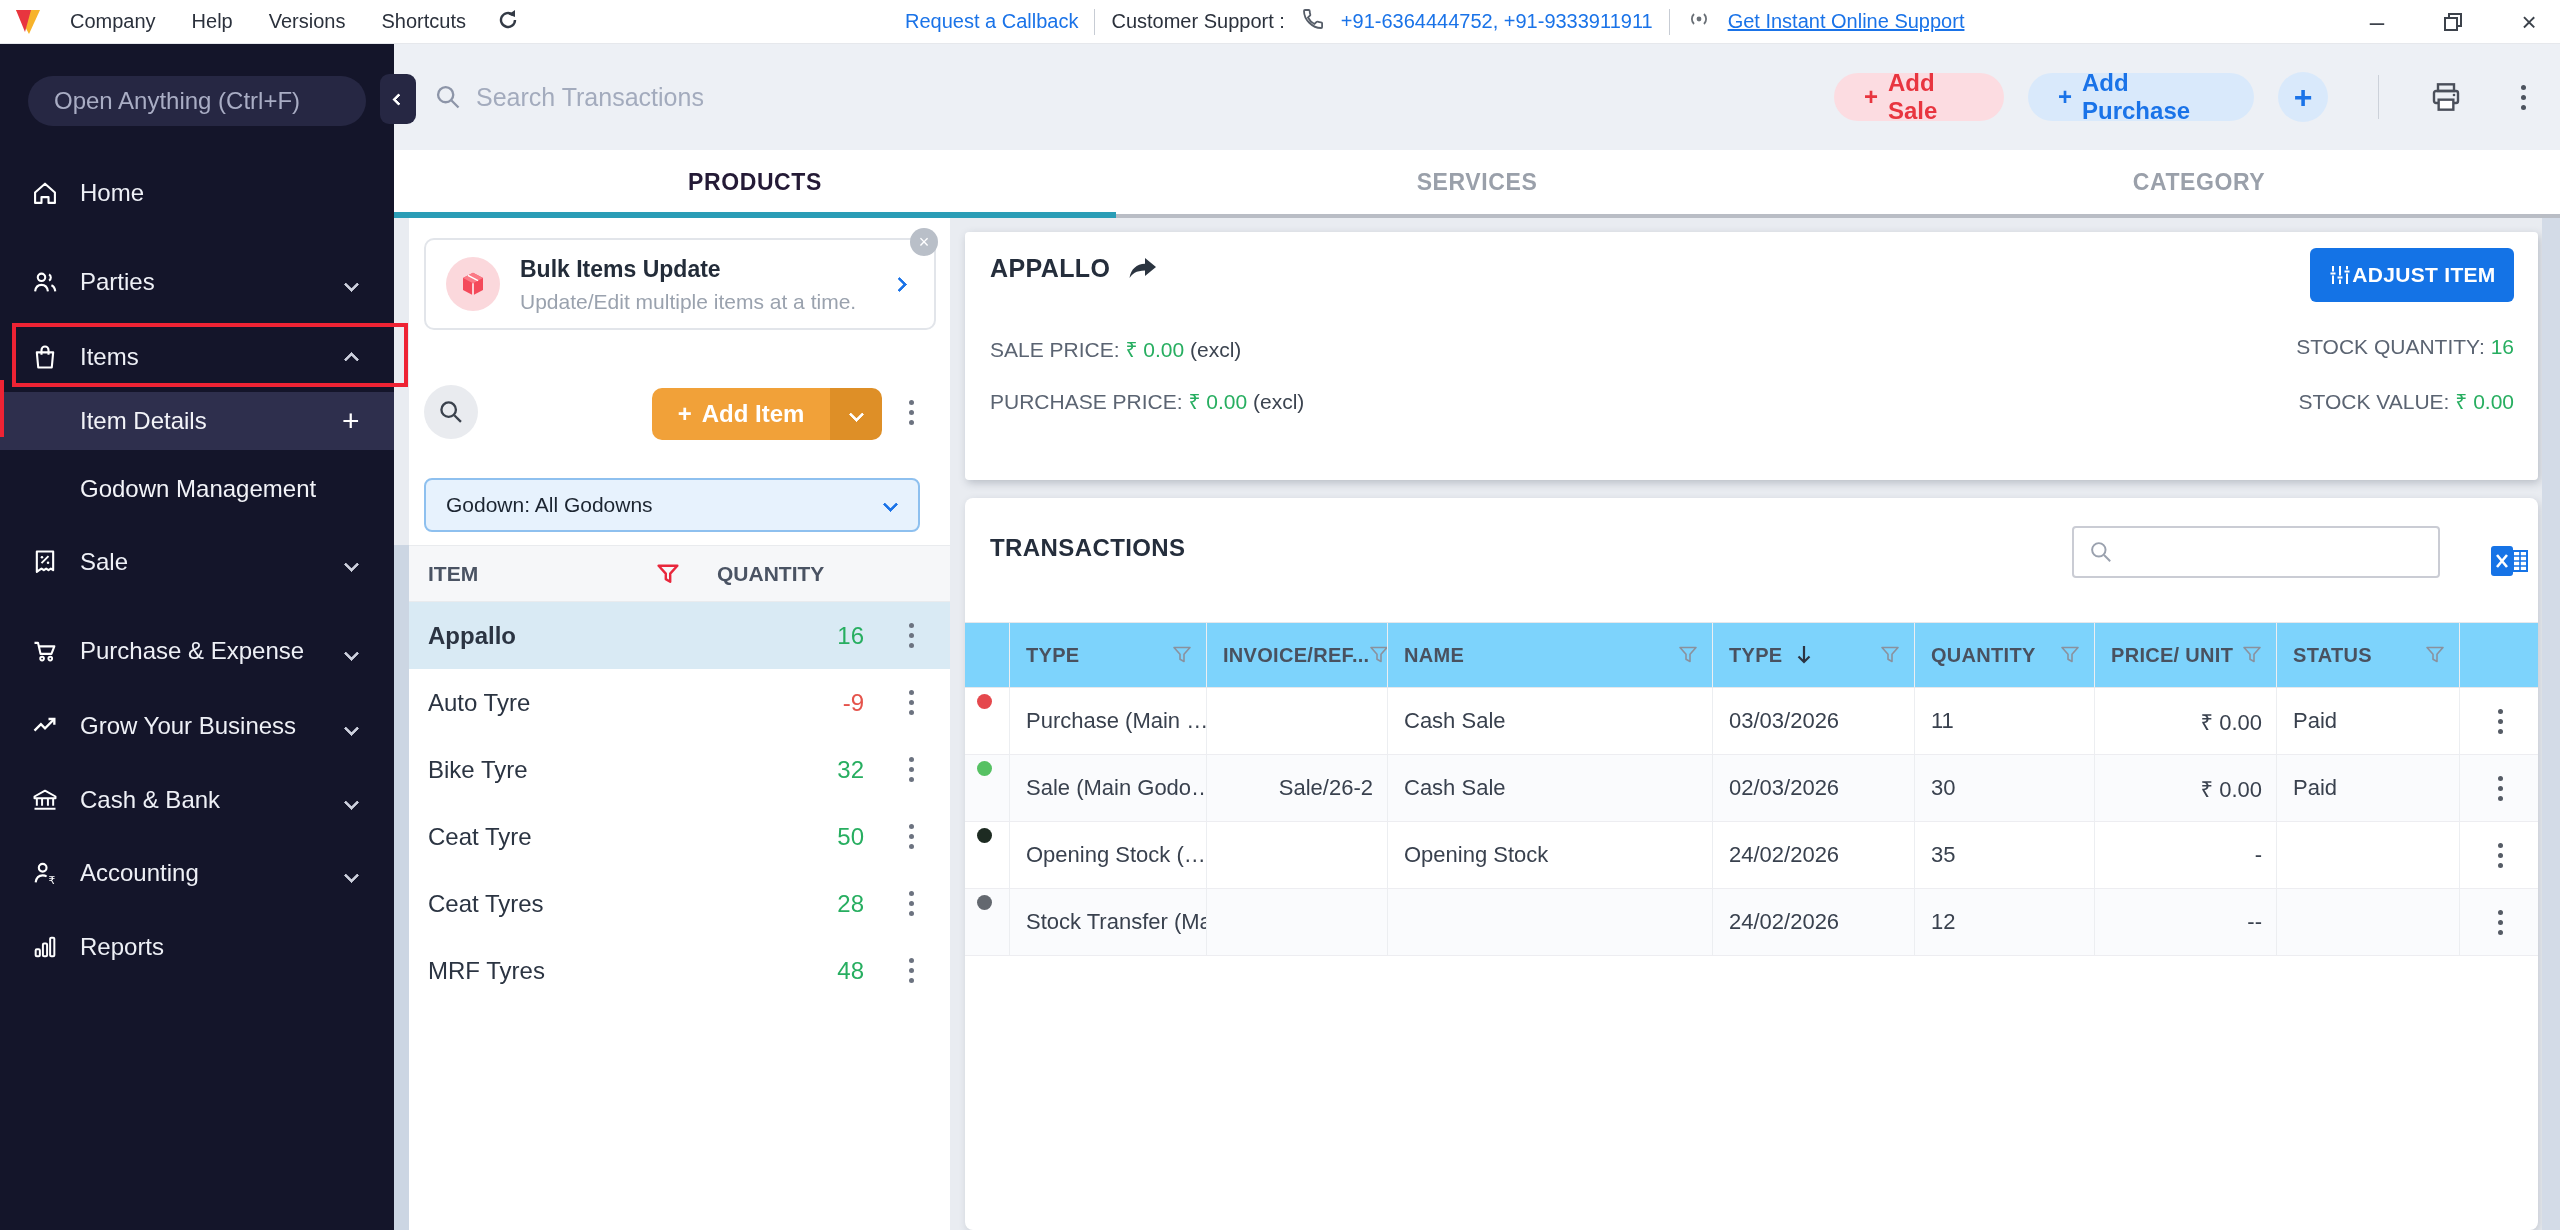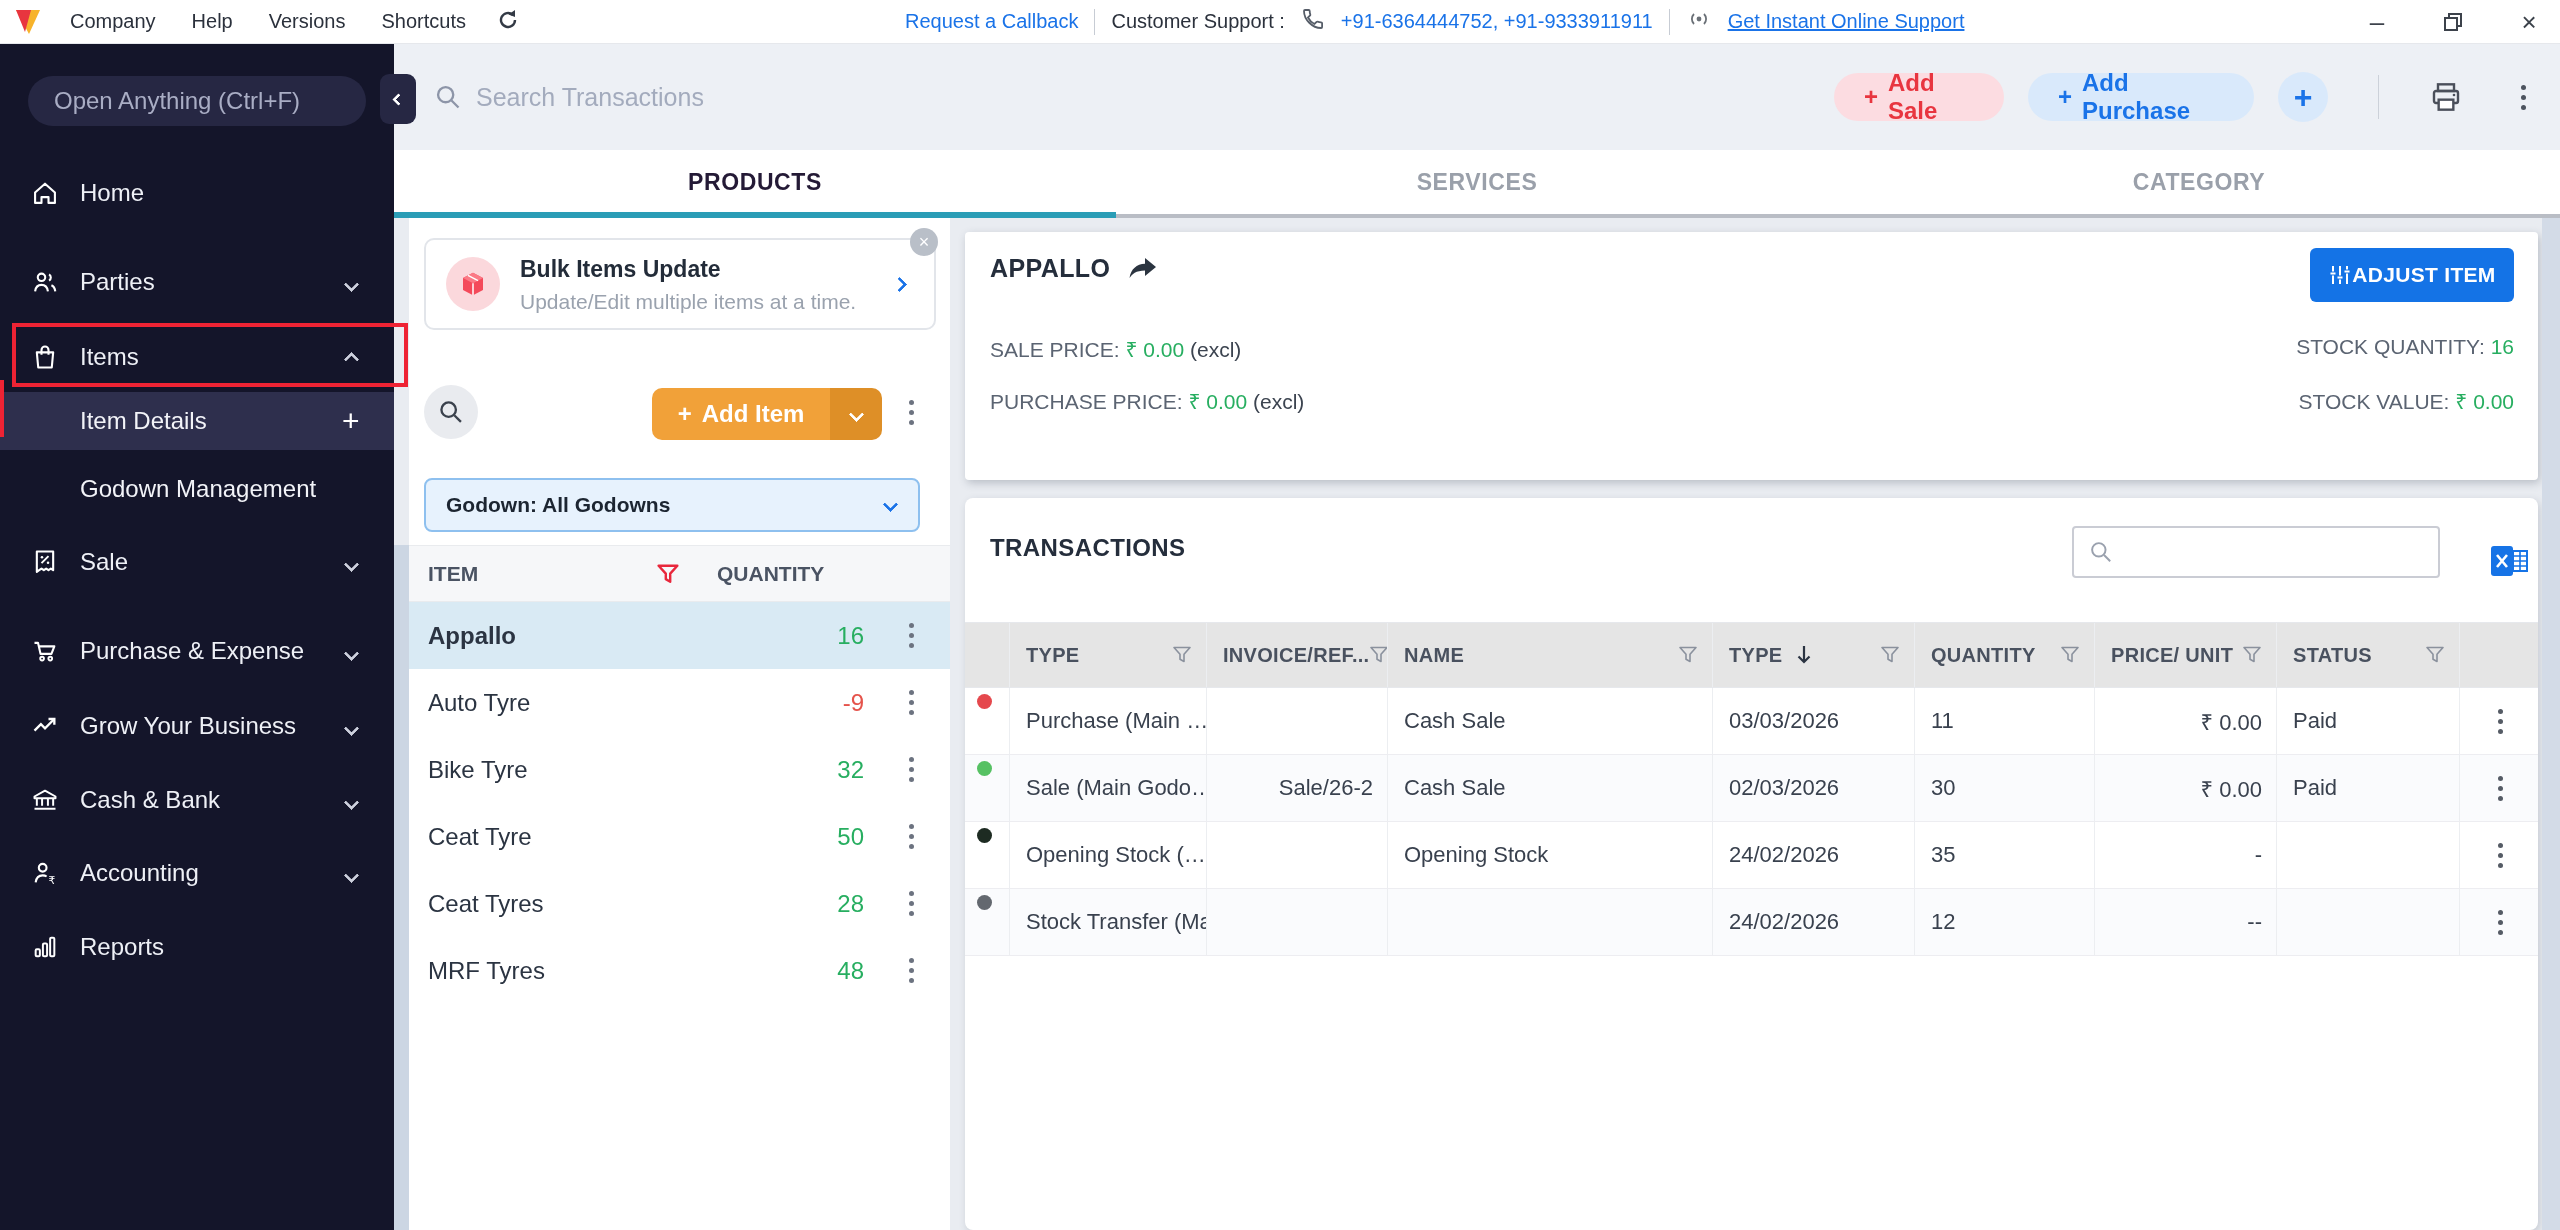--- a/index.html
+++ b/index.html
@@ -79,21 +79,21 @@
   .bulk-title { position:absolute; left:94px; top:16px; font-size:23px; font-weight:bold; color:#232c39; }
   .bulk-sub { position:absolute; left:94px; top:50px; font-size:21px; color:#9aa2ae; }
   .bulk-chev { position:absolute; left:468px; top:36px; color:#1a73e8; }
   .bulk-close { position:absolute; left:484px; top:-12px; width:28px; height:28px; border-radius:50%; background:#b9bfc8; color:#ffffff; font-size:18px; display:flex; align-items:center; justify-content:center; cursor:pointer; }
   .item-search-circle { position:absolute; left:15px; top:167px; width:54px; height:54px; border-radius:50%; background:#e9ebef; display:flex; align-items:center; justify-content:center; cursor:pointer; }
   .add-item-btn { position:absolute; left:243px; top:170px; width:230px; height:52px; display:flex; cursor:pointer; border-radius:10px; overflow:hidden; }
   .add-item-main { width:178px; background:#f1a139; color:#fff; font-size:24px; font-weight:bold; display:flex; align-items:center; justify-content:center; gap:10px; }
   .add-item-caret { width:52px; background:#de8f27; color:#fff; display:flex; align-items:center; justify-content:center; }
   .items-panel .panel-kebab { position:absolute; left:500px; top:182px; color:#6c7380; }
   .godown-select { position:absolute; left:15px; top:260px; width:496px; height:54px; background:#e7f2fd; border:2px solid #8ec0ef; border-radius:8px; display:flex; align-items:center; cursor:pointer; }
-  .godown-select .g-label { margin-left:20px; font-size:21px; font-weight:bold; color:#1c2531; }
+  .godown-select .g-label { margin-left:20px; font-size:21px; font-weight:normal; color:#1c2531; }
   .godown-select .g-chev { position:absolute; right:22px; color:#1a73e8; }
   .list-header { position:absolute; left:0; top:327px; width:541px; height:57px; background:#f6f7f9; border-top:1px solid #e9ebee; border-bottom:1px solid #e9ebee; display:flex; align-items:center; font-size:21px; font-weight:bold; color:#4a5363; }
   .list-header .h-item { margin-left:19px; }
   .list-header .h-funnel { position:absolute; left:248px; display:flex; cursor:pointer; }
   .list-header .h-qty { position:absolute; left:308px; }
   .item-row { position:absolute; left:0; width:541px; height:67px; display:flex; align-items:center; font-size:24px; color:#2b3442; cursor:pointer; background:#fff; }
   .item-row.selected { background:#d9eaf4; }
   .item-row.selected .i-name { font-weight:bold; }
   .item-row .i-name { margin-left:19px; }
   .item-row .i-qty { position:absolute; right:86px; color:#27ae60; }
@@ -115,21 +115,21 @@
   
   .trans-card { position:absolute; left:965px; top:498px; width:1573px; height:732px; background:#fff; border-radius:8px; box-shadow:2px 3px 8px rgba(40,50,70,.18); z-index:2; }
   .trans-title { position:absolute; left:25px; top:36px; font-size:24px; font-weight:bold; color:#252e3c; letter-spacing:.4px; }
   .trans-search { position:absolute; left:1107px; top:28px; width:368px; height:52px; border:2px solid #caccd4; border-radius:4px; background:#fff; display:flex; align-items:center; }
   .trans-search svg { margin-left:14px; }
   .trans-search input { border:none; outline:none; flex:1; height:100%; font-size:22px; padding:0 10px; font-family:"Liberation Sans",sans-serif; background:transparent; }
   .excel-btn { position:absolute; left:1524px; top:44px; cursor:pointer; display:flex; }
 
   .trans-table { position:absolute; left:0; top:124px; width:1573px; }
   .t-row { display:grid; grid-template-columns:45px 197px 181px 325px 202px 180px 182px 183px 78px; width:1573px; }
-  .t-head { height:66px; background:#e5e5e5; border-top:1px solid #e6e8ec; border-bottom:1px solid #e6e8ec; }
+  .t-head { height:66px; background:#7dd3fc; border-top:1px solid #e6e8ec; border-bottom:1px solid #e6e8ec; }
   .t-head .t-cell { font-size:20px; font-weight:bold; color:#49515f; letter-spacing:.3px; }
   .t-cell { display:flex; align-items:center; padding:0 14px 0 16px; border-right:1px solid #eceef1; position:relative; overflow:hidden; white-space:nowrap; }
   .t-cell:last-child { border-right:none; }
   .t-cell .funnel { margin-left:auto; display:flex; cursor:pointer; }
   .t-cell .sort-arrow { margin-left:12px; display:flex; }
   .t-body-row { height:67px; border-bottom:1px solid #ededf1; font-size:22px; color:#39414e; cursor:pointer; background:#fff; }
   .t-body-row.alt { background:#fafbfd; }
   .t-cell.right { justify-content:flex-end; }
   .dot-cell { position:relative; }
   .dot { position:absolute; left:12px; top:6px; width:15px; height:15px; border-radius:50%; }

